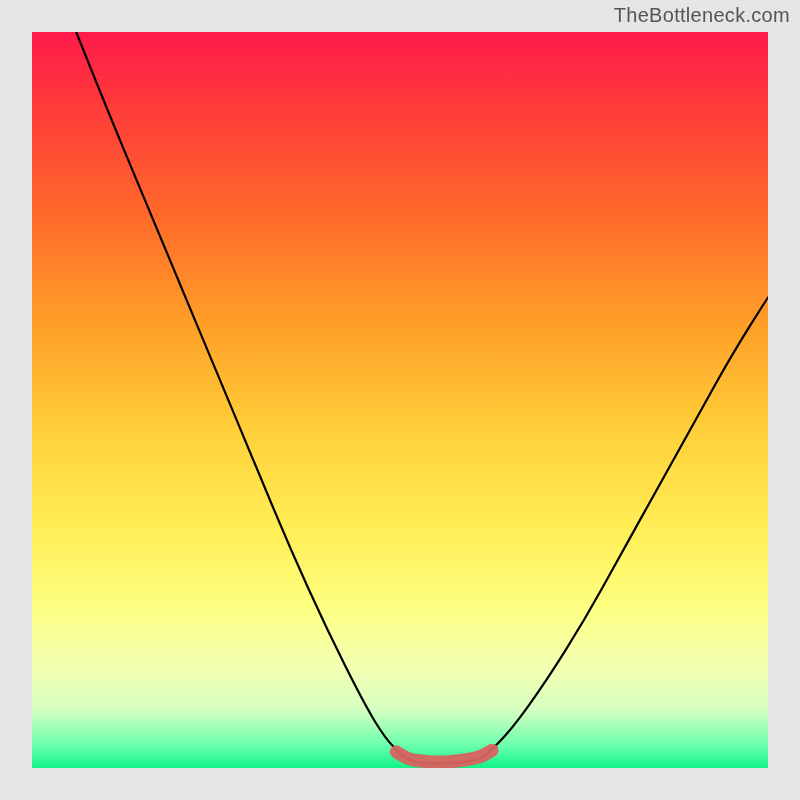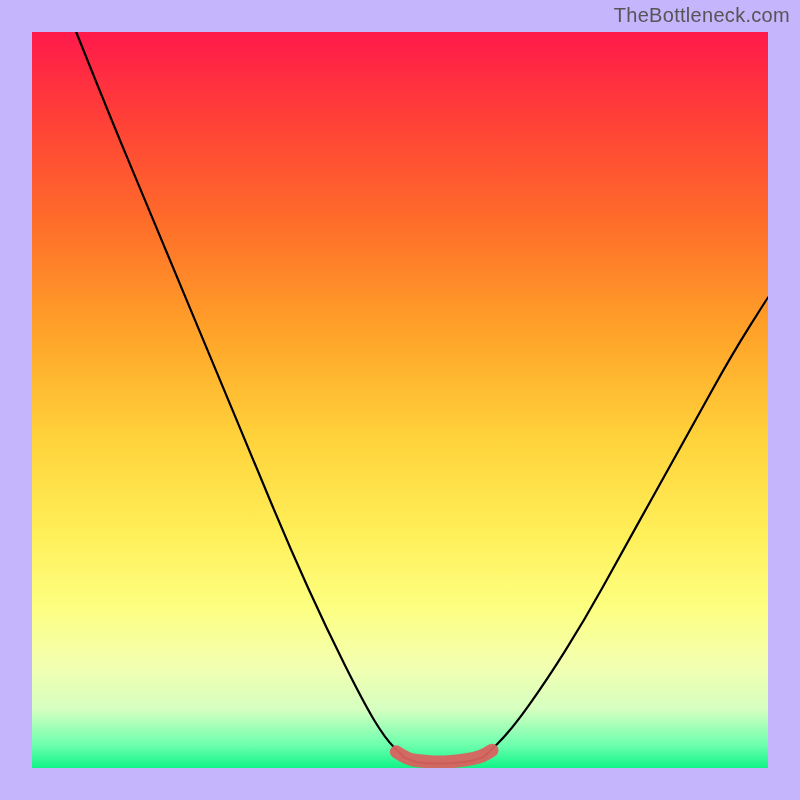--- a/index.html
+++ b/index.html
@@ -8,21 +8,21 @@
     width: 800px;
     height: 800px;
     background: #000;
     overflow: hidden;
     font-family: Arial, Helvetica, sans-serif;
   }
   .frame {
     position: relative;
     width: 800px;
     height: 800px;
-    background: #c4b5fd;
+    background: #e5e5e5;
   }
   .watermark {
     position: absolute;
     top: 4px;
     right: 10px;
     color: #555;
     font-size: 20px;
     font-weight: 500;
     letter-spacing: 0.3px;
     z-index: 20;

